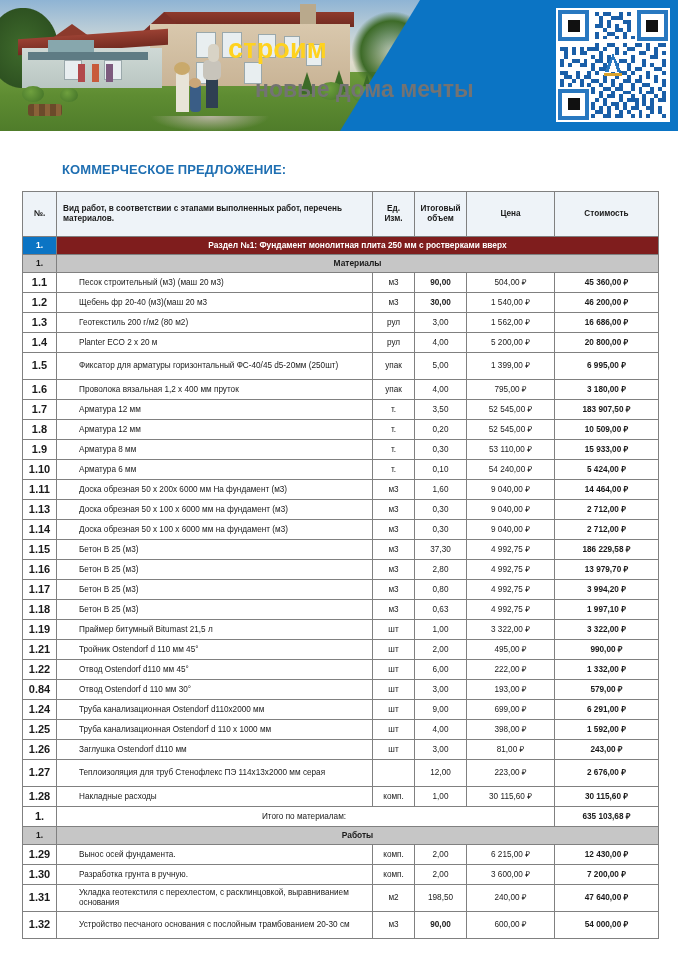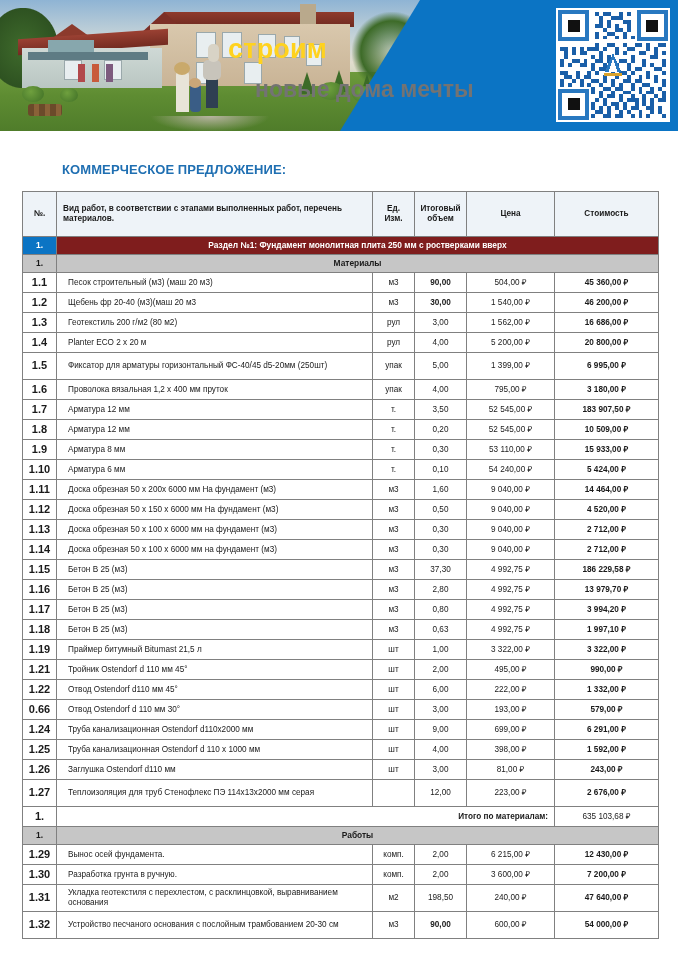--- a/index.html
+++ b/index.html
@@ -226,35 +226,35 @@
     height: 13px;
     font-size: 8.4px;
   }
   tr.section-grey td.no-cell { background: #c6c6c6; }
 
   td.no-cell {
     text-align: center;
     font-weight: bold;
     font-size: 11px;
   }
-  td.desc { text-align: left; padding-left: 11px; }
+  td.desc { text-align: left; padding-left: 22px; }
   td.unit { text-align: center; }
   td.qty  { text-align: center; }
   td.qty.b { font-weight: bold; }
   td.price { text-align: center; }
   td.sum   { text-align: center; font-weight: bold; }
 
   tr.total-row td.total-label {
-    text-align: right;
-    font-weight: bold;
+    text-align: center;
+    font-weight: normal;
     padding-right: 6px;
   }
   tr.total-row td.total-value {
     text-align: center;
-    font-weight: normal;
+    font-weight: bold;
   }
   tr.tall td { height: 22px; }
   tr.norm td { height: 15px; }
 </style>
 </head>
 <body>
 
 <div class="banner">
 
   <div class="banner-left">
@@ -580,28 +580,20 @@
         </tr>
         <tr class="norm">
           <td class="no-cell">1.11</td>
           <td class="desc">Доска обрезная 50 х 200х 6000 мм На фундамент (м3)</td>
           <td class="unit">м3</td>
           <td class="qty">1,60</td>
           <td class="price">9 040,00 ₽</td>
           <td class="sum">14 464,00 ₽</td>
         </tr>
         <tr class="norm">
-          <td class="no-cell">1.12</td>
-          <td class="desc">Доска обрезная 50 х 150 х 6000 мм На фундамент (м3)</td>
-          <td class="unit">м3</td>
-          <td class="qty">0,50</td>
-          <td class="price">9 040,00 ₽</td>
-          <td class="sum">4 520,00 ₽</td>
-        </tr>
-        <tr class="norm">
           <td class="no-cell">1.13</td>
           <td class="desc">Доска обрезная 50 х 100 х 6000 мм на фундамент (м3)</td>
           <td class="unit">м3</td>
           <td class="qty">0,30</td>
           <td class="price">9 040,00 ₽</td>
           <td class="sum">2 712,00 ₽</td>
         </tr>
         <tr class="norm">
           <td class="no-cell">1.14</td>
           <td class="desc">Доска обрезная 50 х 100 х 6000 мм на фундамент (м3)</td>
@@ -660,21 +652,21 @@
         </tr>
         <tr class="norm">
           <td class="no-cell">1.22</td>
           <td class="desc">Отвод Ostendorf d110 мм 45°</td>
           <td class="unit">шт</td>
           <td class="qty">6,00</td>
           <td class="price">222,00 ₽</td>
           <td class="sum">1 332,00 ₽</td>
         </tr>
         <tr class="norm">
-          <td class="no-cell">0.66</td>
+          <td class="no-cell">0.84</td>
           <td class="desc">Отвод Ostendorf d 110 мм 30°</td>
           <td class="unit">шт</td>
           <td class="qty">3,00</td>
           <td class="price">193,00 ₽</td>
           <td class="sum">579,00 ₽</td>
         </tr>
         <tr class="norm">
           <td class="no-cell">1.24</td>
           <td class="desc">Труба канализационная Ostendorf d110x2000 мм</td>
           <td class="unit">шт</td>
@@ -699,20 +691,28 @@
           <td class="sum">243,00 ₽</td>
         </tr>
         <tr class="tall">
           <td class="no-cell">1.27</td>
           <td class="desc">Теплоизоляция для труб Стенофлекс ПЭ 114х13х2000 мм серая</td>
           <td class="unit"></td>
           <td class="qty">12,00</td>
           <td class="price">223,00 ₽</td>
           <td class="sum">2 676,00 ₽</td>
         </tr>
+        <tr class="norm">
+          <td class="no-cell">1.28</td>
+          <td class="desc">Накладные расходы</td>
+          <td class="unit">комп.</td>
+          <td class="qty">1,00</td>
+          <td class="price">30 115,60 ₽</td>
+          <td class="sum">30 115,60 ₽</td>
+        </tr>
         <tr class="total-row norm">
           <td class="no-cell">1.</td>
           <td class="total-label" colspan="4">Итого по материалам:</td>
           <td class="total-value">635 103,68 ₽</td>
         </tr>
         <tr class="section-grey">
           <td class="no-cell">1.</td>
           <td colspan="5">Работы</td>
         </tr>
         <tr class="norm">

